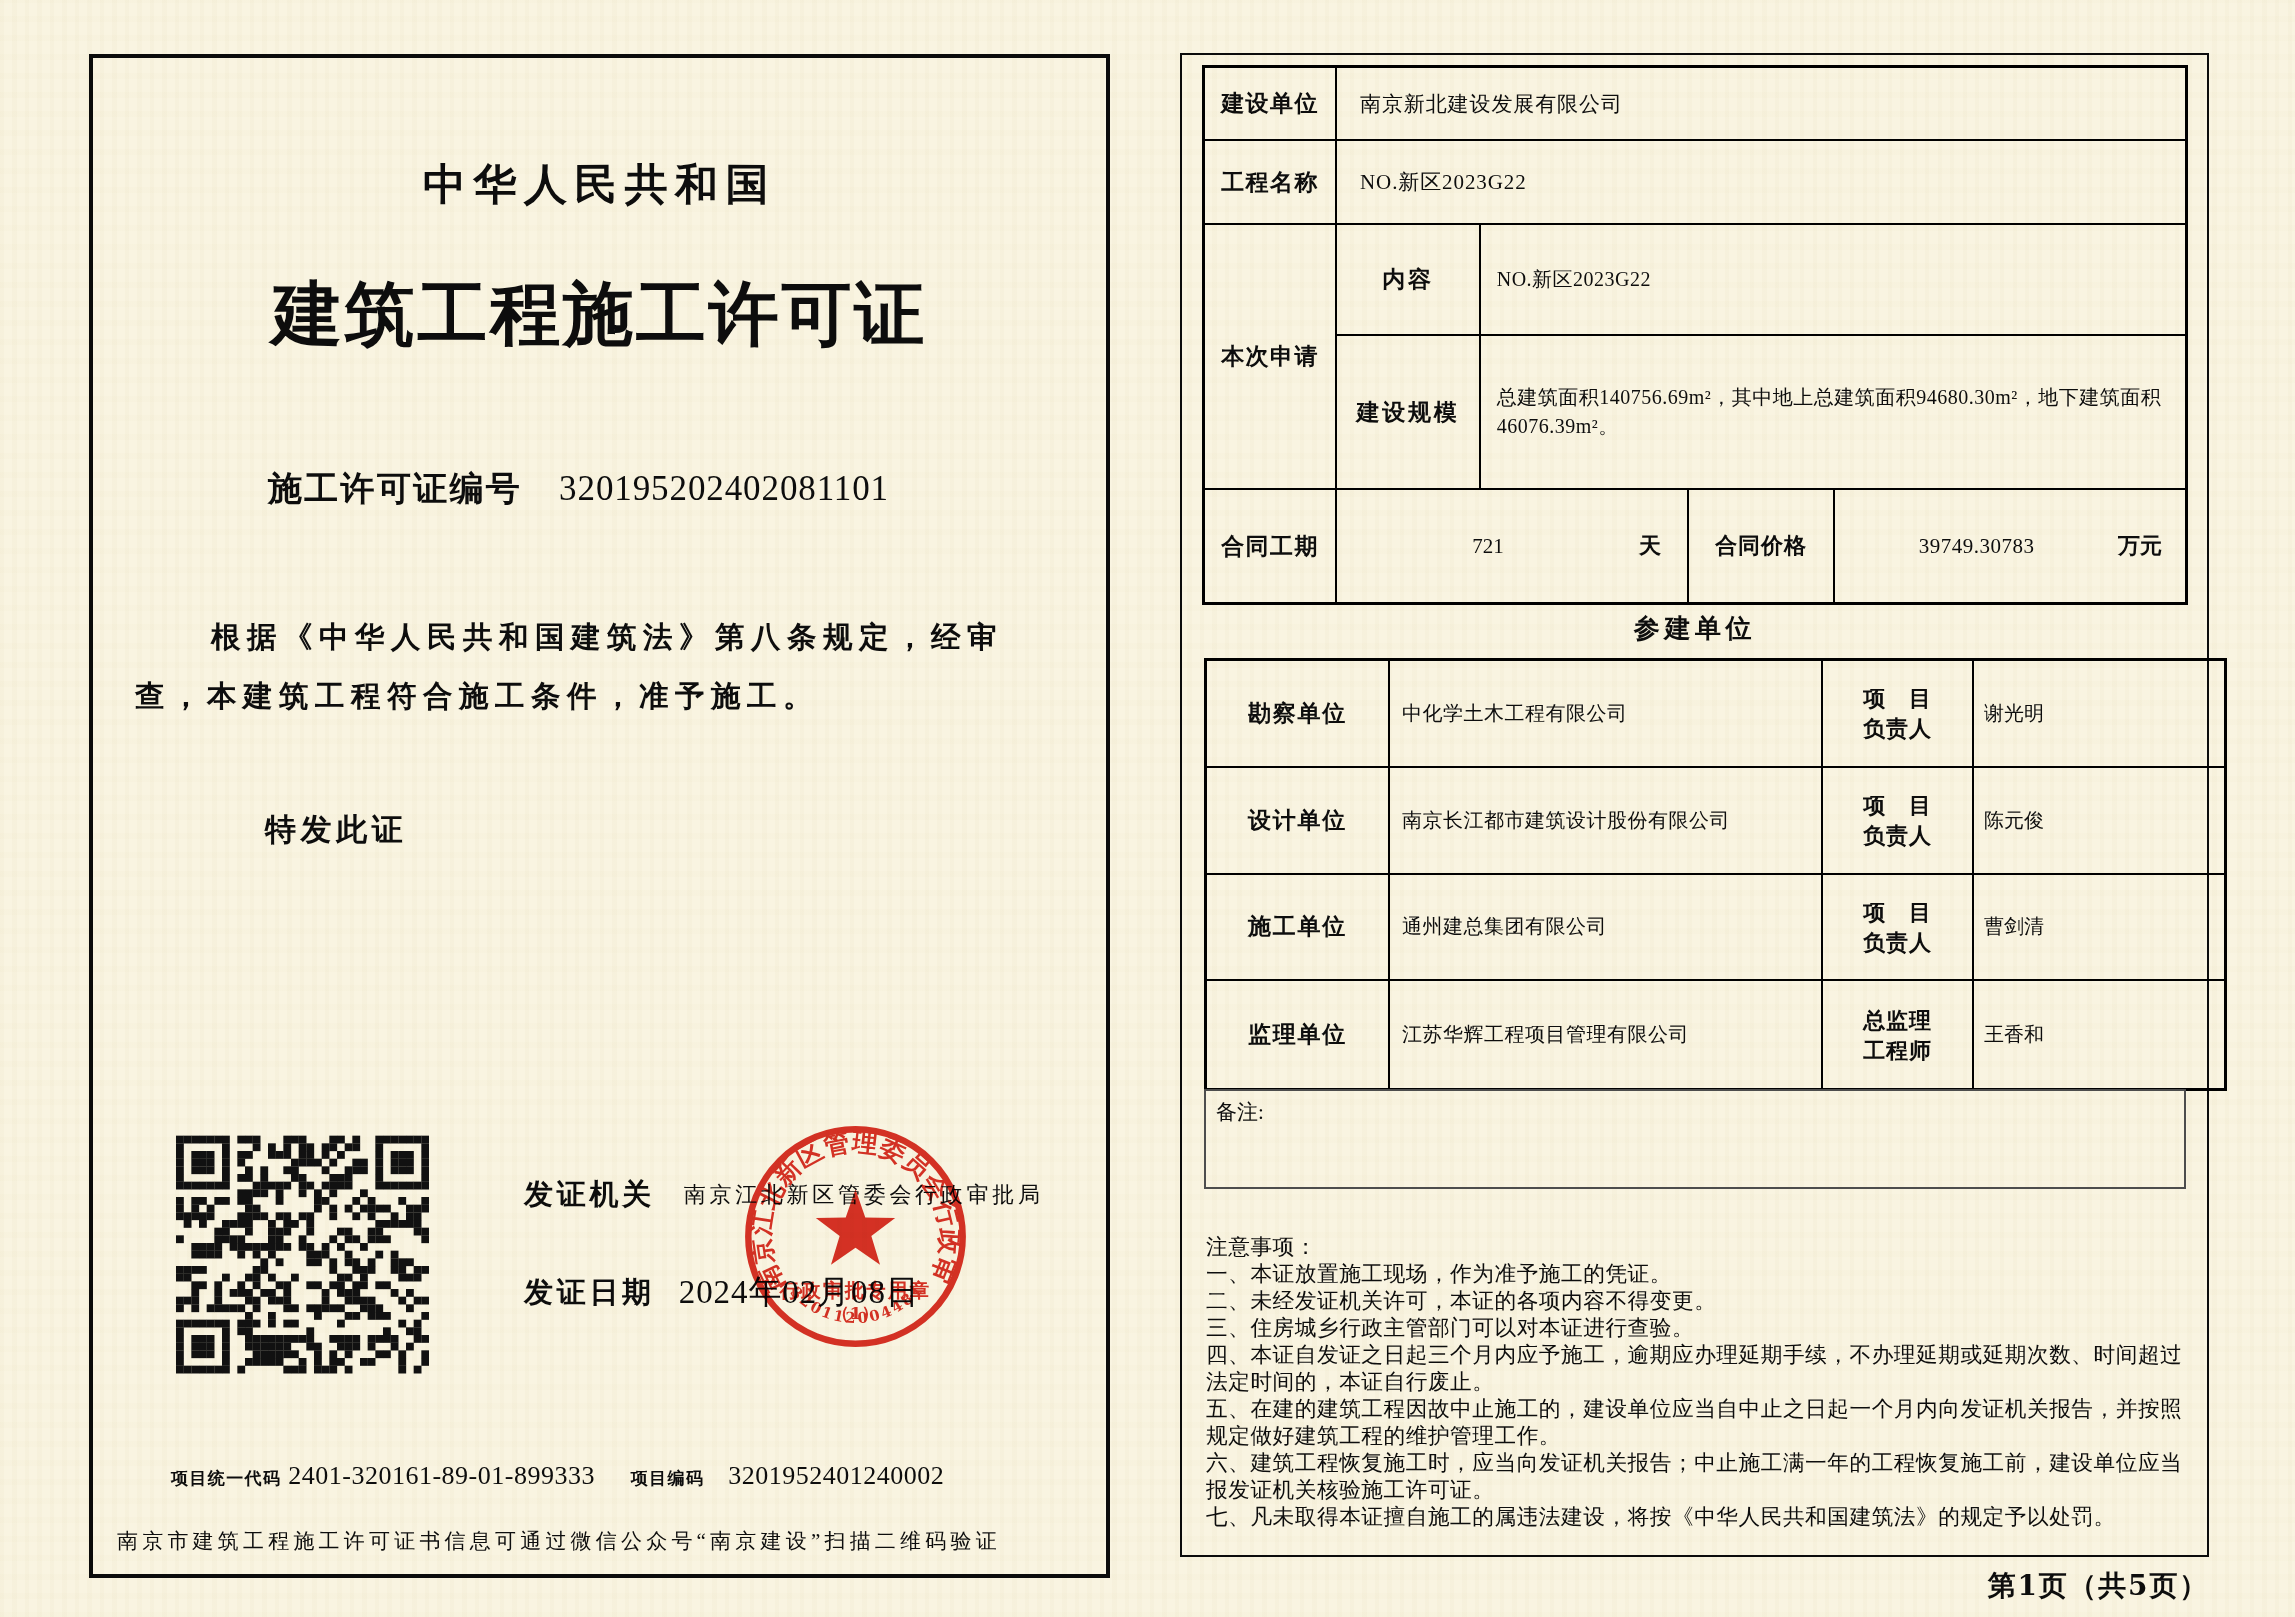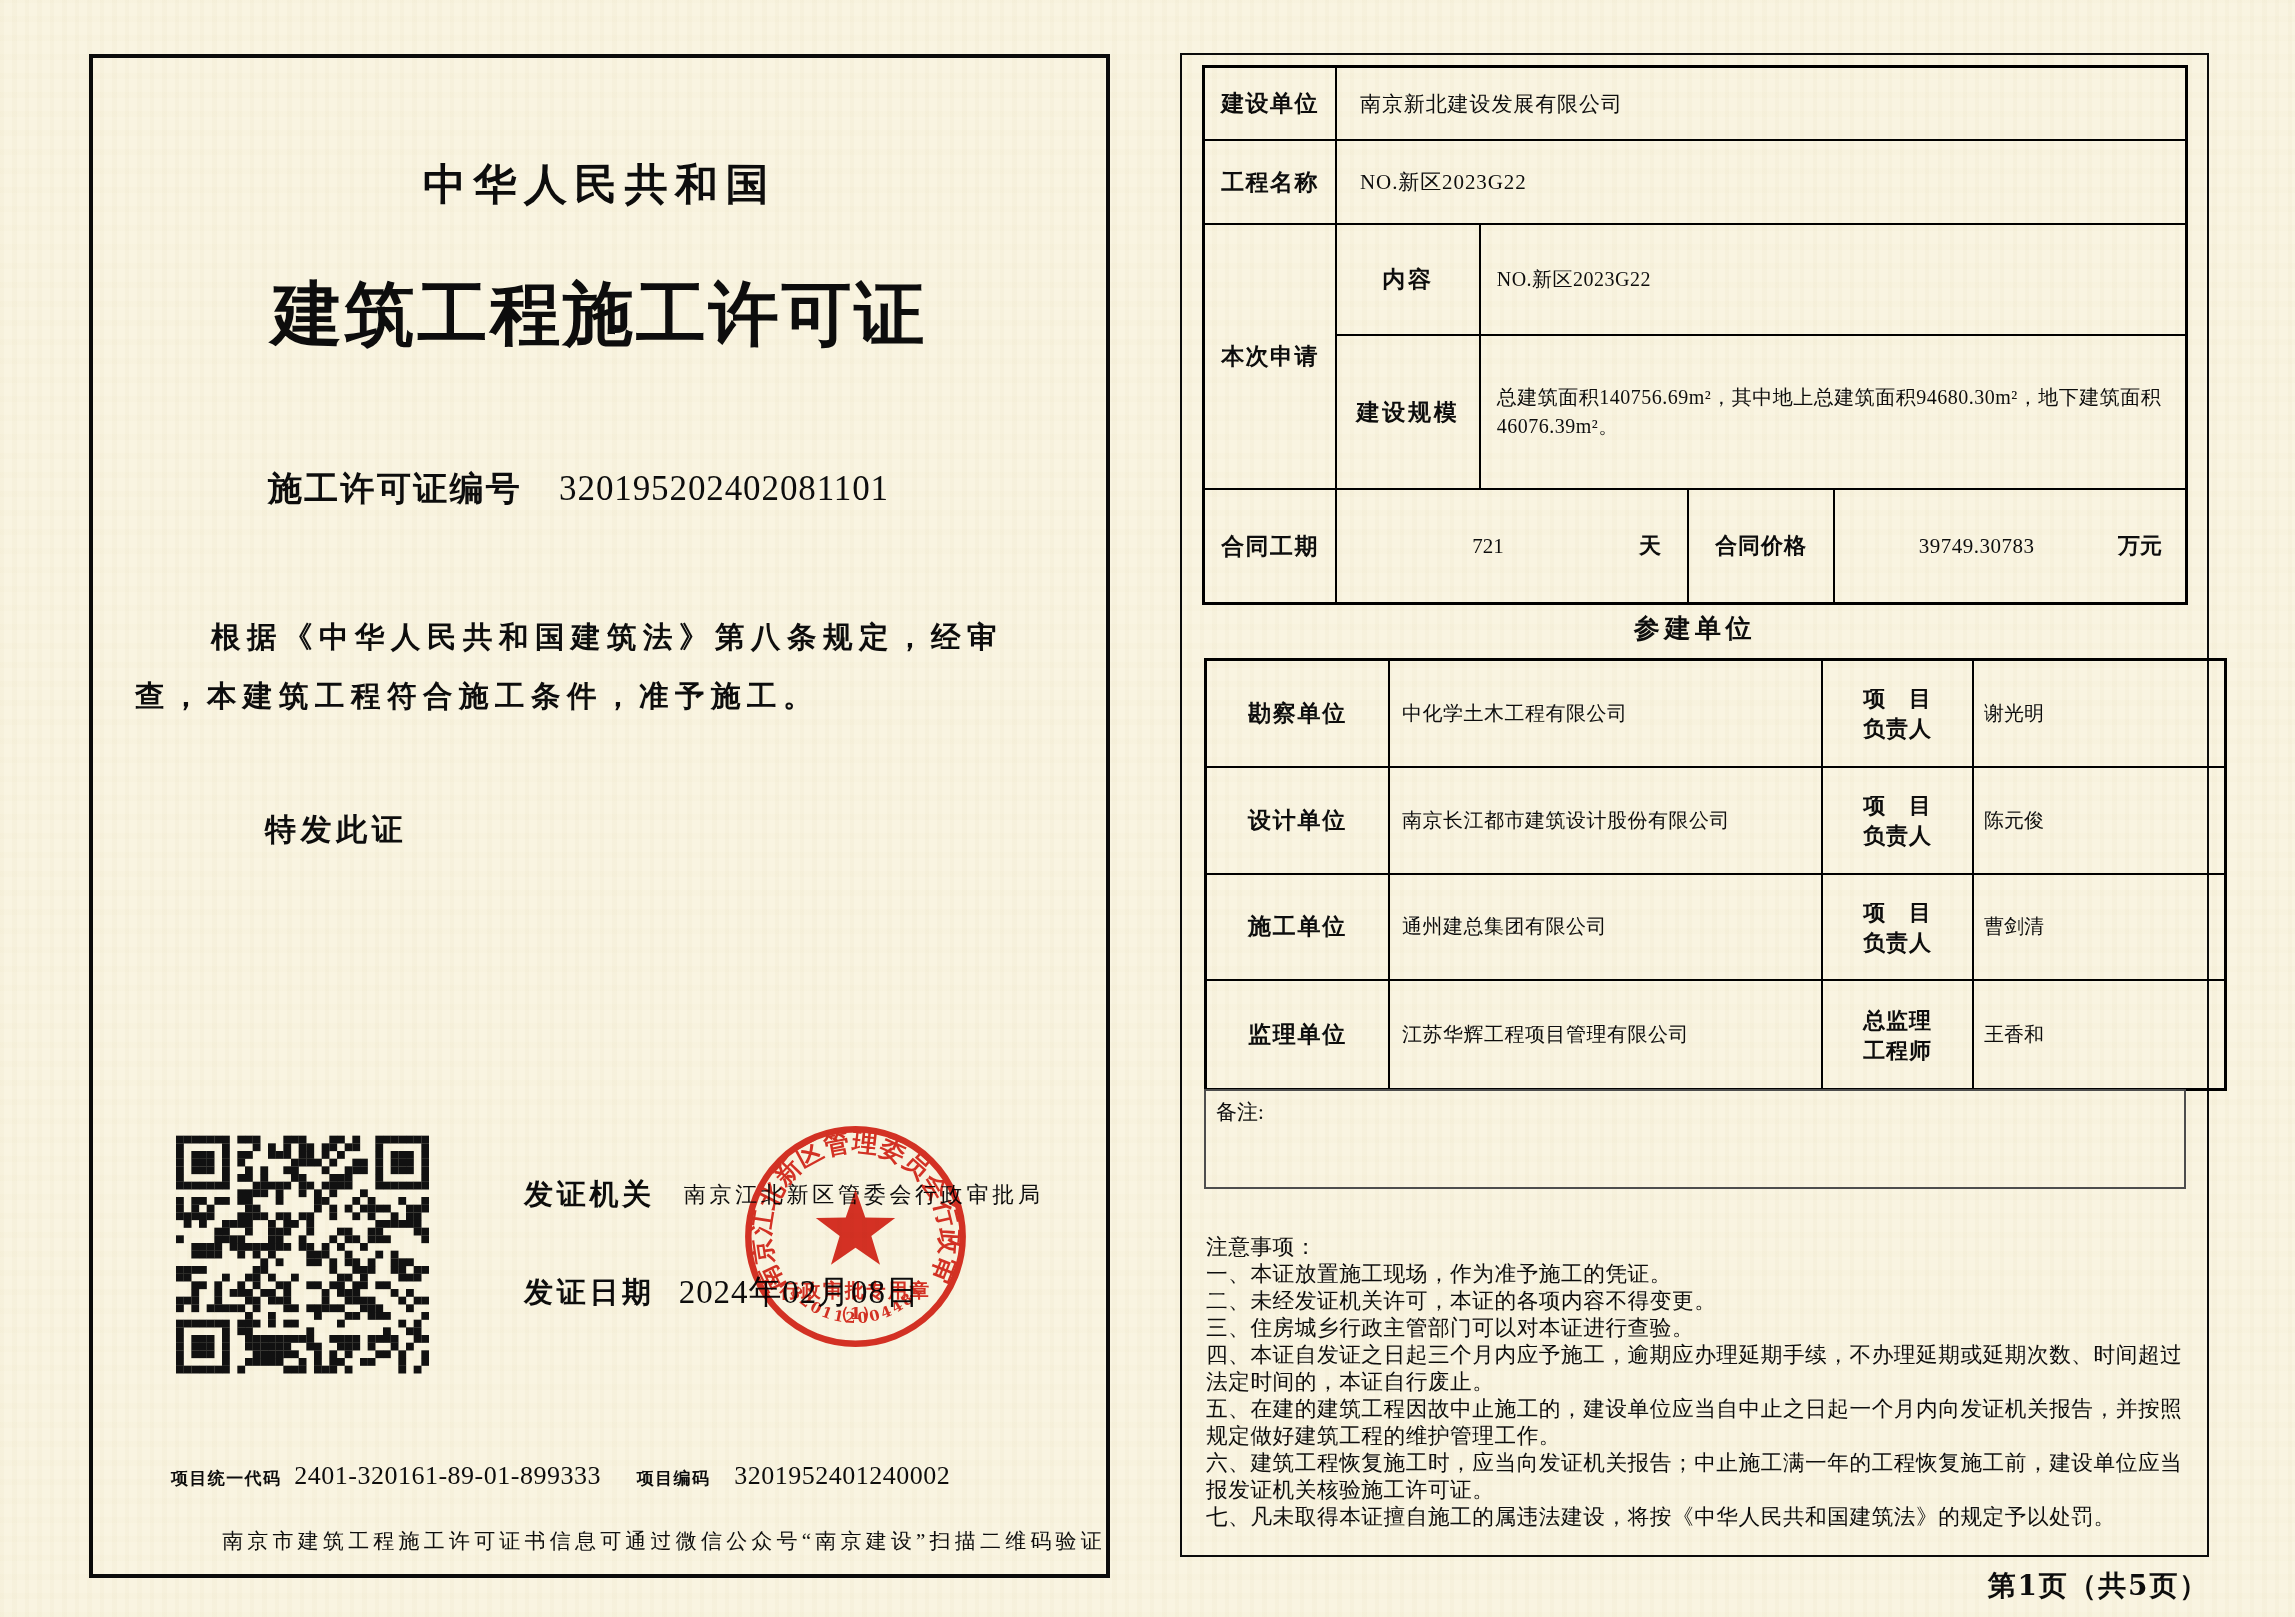--- a/index.html
+++ b/index.html
@@ -31,23 +31,23 @@
   .authority-row{position:absolute; left:431px; top:1117px; white-space:nowrap;}
   .date-row{position:absolute; left:431px; top:1212px; white-space:nowrap;}
   .field-label{font-size:29px; font-weight:700; letter-spacing:3.7px; font-family:"DejaVu Serif", serif; vertical-align:middle;}
   .authority-val{font-size:22px; letter-spacing:3.7px; margin-left:29px; vertical-align:middle;}
   .date-val{font-size:33px; letter-spacing:0.9px; margin-left:24px; vertical-align:middle;}
   .seal{position:absolute; left:647px; top:1063px; width:231px; height:231px;
     mix-blend-mode:multiply; opacity:0.95; z-index:3;}
   .codes-row{position:absolute; left:0; top:1403px; width:100%; white-space:nowrap;}
   .code-label{font-size:17px; font-weight:700; letter-spacing:1.4px; font-family:"DejaVu Serif", serif;}
   .code-val{font-size:26px; letter-spacing:0.5px;}
-  .cl1{margin-left:78px;} .cv1{margin-left:11px;} .cl2{margin-left:34px;} .cv2{margin-left:22px;}
-  .verify-note{position:absolute; left:0; top:1469px; width:100%; text-align:right;
-    font-size:21px; letter-spacing:4.2px;}
+  .cl1{margin-left:78px;} .cv1{margin-left:5px;} .cl2{margin-left:34px;} .cv2{margin-left:22px;}
+  .verify-note{position:absolute; left:0; top:1469px; width:100%; text-align:left;
+    font-size:21px; letter-spacing:4.2px;padding-left:24px;}
   
   .right-outer{position:absolute; left:1180px; top:53px; width:1029px; height:1504px;
     border:2.8px solid #0b0b0b; box-sizing:border-box;}
   .tableA{position:absolute; left:1202px; top:65px; width:986px; height:540px;
     border:3.2px solid #000; box-sizing:border-box; display:flex; flex-direction:column; background:transparent;}
   .ta-row{display:flex; border-bottom:2.8px solid #000;}
   .ta-row:last-child{border-bottom:none;}
   .ta-label{width:130px; border-right:2.8px solid #000; display:flex; align-items:center; justify-content:center;
     font-size:23px; font-weight:700; letter-spacing:1.4px; font-family:"DejaVu Serif", serif; flex-shrink:0;}
   .ta-val{flex:1; display:flex; align-items:center; padding-left:23px; font-size:21px; letter-spacing:0.9px;}

